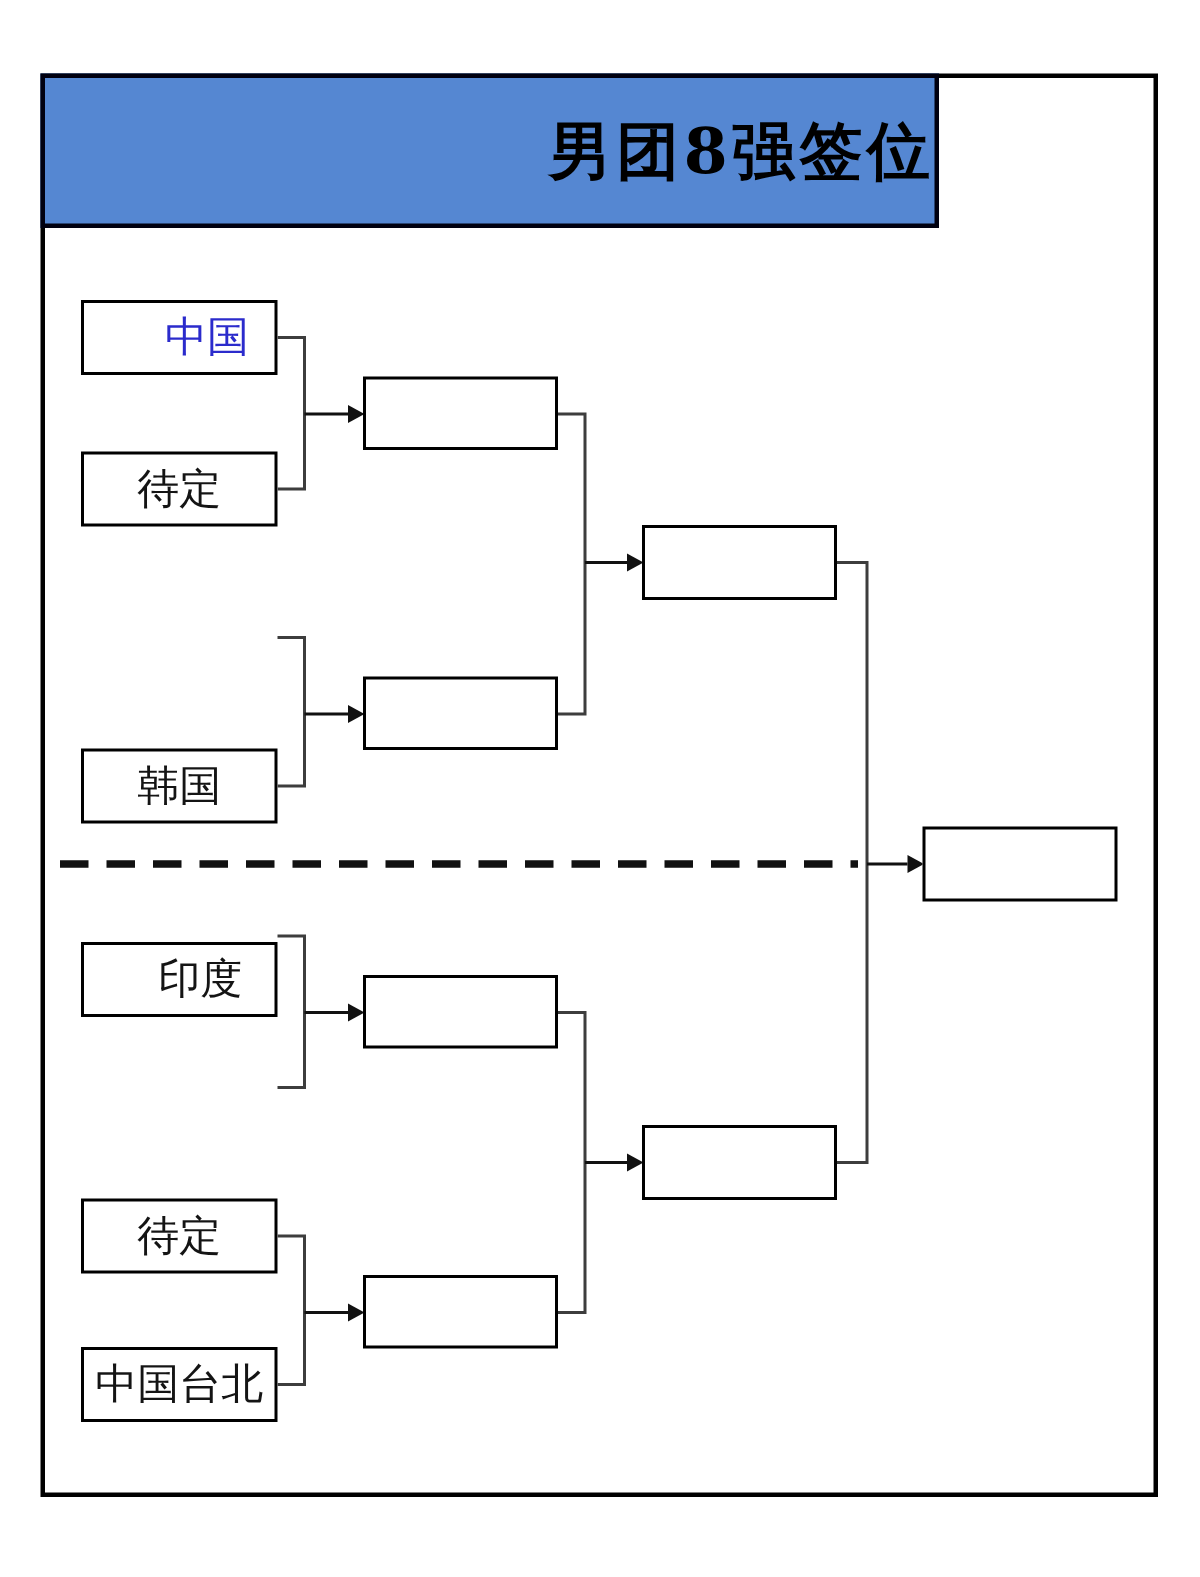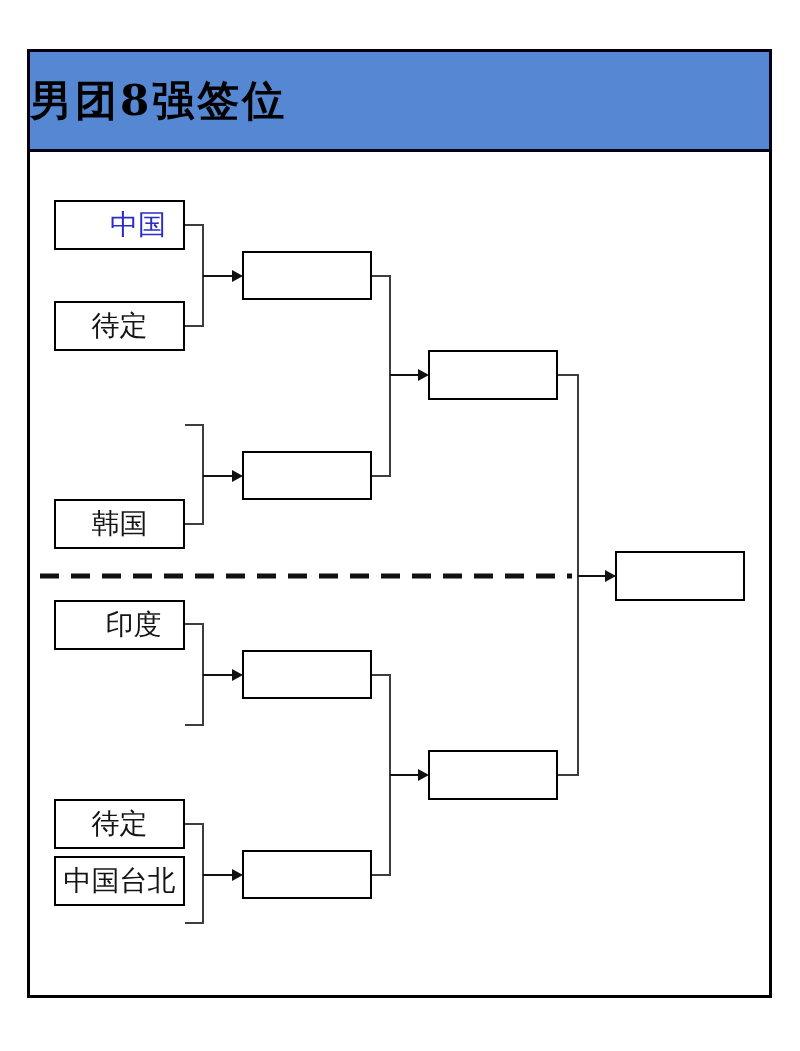--- a/index.html
+++ b/index.html
@@ -11,35 +11,35 @@
   html,body{margin:0;padding:0;background:#ffffff;}
   .canvas{
     position:relative;width:800px;height:1051px;background:#ffffff;overflow:hidden;
     font-family:"DejaVu Serif","Liberation Serif",serif;
   }
   .frame{
     position:absolute;left:27px;top:49px;width:745px;height:949px;
     border:3px solid #000000;box-sizing:border-box;background:#ffffff;
   }
   .titlebar{
-    position:absolute;left:27px;top:49px;width:745px;height:103px;
+    position:absolute;left:27px;top:49px;width:599px;height:103px;
     background:var(--title-bg);border:3px solid #000010;box-sizing:border-box;
-    display:flex;align-items:center;justify-content:flex-start;z-index:2;
+    display:flex;align-items:center;justify-content:flex-end;z-index:2;
   }
   .title{
     font-size:42px;font-weight:700;color:#000000;letter-spacing:3px;line-height:1;
   }
   .box{
     position:absolute;background:#ffffff;border:2px solid #000000;box-sizing:border-box;
     display:flex;align-items:center;justify-content:center;
     font-size:28px;color:#141414;z-index:2;white-space:nowrap;
   }
   .team{left:54px;width:131px;height:50px;}
   .t1{top:200px;padding-left:37px;}.t2{top:301px;}.t3{top:400px;}.t4{top:499px;}
-  .t5{top:600px;padding-left:28px;}.t6{top:700px;}.t7{top:799px;}.t8{top:856px;}
+  .t5{top:628px;padding-left:28px;}.t6{top:700px;}.t7{top:799px;}.t8{top:898px;}
   .qf{left:242px;width:130px;height:49px;}
   .q1{top:251px;}.q2{top:451px;}.q3{top:650px;}.q4{top:850px;}
   .sf{left:428px;width:130px;height:50px;}
   .s1{top:350px;}.s2{top:750px;}
   .final{left:615px;top:551px;width:130px;height:50px;}
   .highlight{color:var(--highlight-team);}
   svg.overlay{position:absolute;left:0;top:0;width:800px;height:1051px;z-index:1;}
   .bracket-line{stroke:var(--line);stroke-width:2;fill:none;}
   .arrow-stem{stroke:var(--arrow);stroke-width:2;fill:none;}
   .arrow-head{fill:var(--arrow);stroke:none;}

